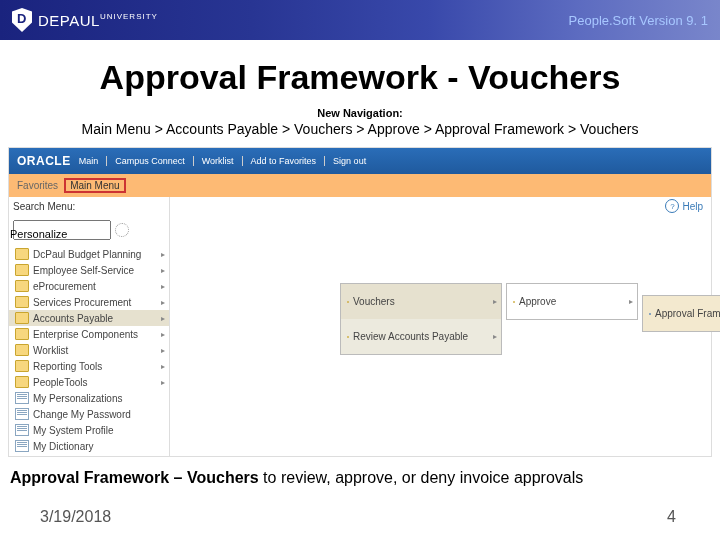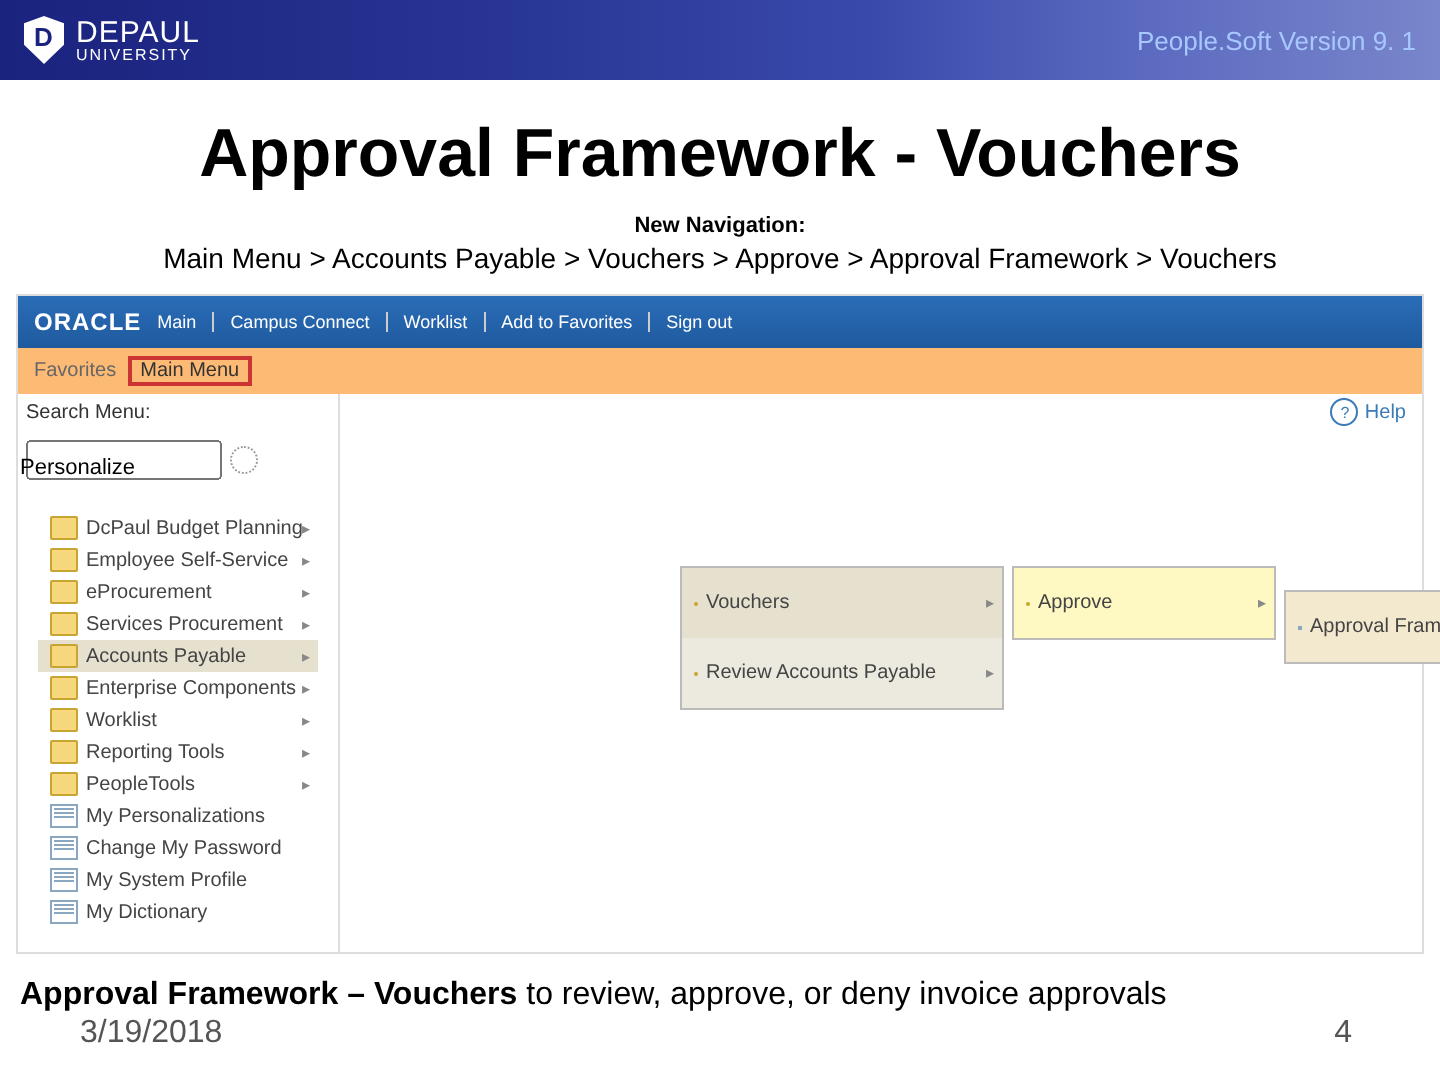--- a/index.html
+++ b/index.html
@@ -1,38 +1,38 @@
 <!DOCTYPE html>
 <html><head>
 <meta charset="utf-8">
 <style>
 html,body{margin:0;padding:0;font-family:Arial,Helvetica,sans-serif}
 body{width:720px;height:540px;overflow:hidden;position:relative;background:#fff}
 .topbar{height:40px;background:linear-gradient(to right,#1a237e 0%,#283593 35%,#3949ab 60%,#5c6bc0 80%,#7986cb 100%);display:flex;align-items:center;justify-content:space-between;padding:0 12px}
 .logo{display:flex;align-items:center;gap:6px;color:#fff;font-size:15px;letter-spacing:.5px}
 .shield{width:20px;height:24px;background:#fff;clip-path:polygon(50% 0,100% 15%,100% 60%,50% 100%,0 60%,0 15%);position:relative}
 .shield::after{content:"D";position:absolute;top:3px;left:5px;color:#1a237e;font-weight:bold;font-size:13px}
-.brand-wrap{display:flex;flex-direction:column;line-height:1}
+.brand-wrap{display:flex;flex-direction:row;line-height:1}
 .brand2{font-size:8px;letter-spacing:1px}
 .version{color:#a7c7ff;font-size:13px}
 .title{font-size:34px;font-weight:bold;text-align:center;margin:18px 0 10px}
 .navline{text-align:center;font-size:14px;margin:0 14px 10px}
 .navline b{display:block;font-size:11px;margin-bottom:2px}
 .appshot{margin:0 8px;border:1px solid #ddd;background:#fff;font-size:10px;color:#333}
 .appbar{background:linear-gradient(#2a6db8,#1f5a9e);height:26px;display:flex;align-items:center;justify-content:flex-start;padding:0 8px;color:#fff}
 .olabel{font-size:12px;font-weight:bold;letter-spacing:.5px}
 .applinks{display:flex;gap:8px;font-size:9px}
 .applinks span{border-left:1px solid #ccc;padding-left:8px}
 .crumbs{background:#fdba74;padding:4px 8px;font-size:10px;color:#666;display:flex;gap:6px;align-items:center}
 .crumb-hi{border:2px solid #c33;padding:0 4px;color:#333}
 .panel{display:flex;position:relative}
 .leftcol{width:160px;border-right:1px solid #ddd}
 .searchrow{display:flex;align-items:center;gap:4px;padding:4px;font-size:10px}
 .searchrow input{width:90px;height:14px;font-size:10px}
-.menu{list-style:none;margin:10px;padding:2px 0}
+.menu{list-style:none;margin:0;padding:2px 0}
 .menu li{display:flex;align-items:center;gap:4px;padding:2px 6px;font-size:10px;color:#444;position:relative}
 .menu li .ic{width:12px;height:10px;display:inline-block}
 .fold{background:#f7d77e;border:1px solid #c9a52f;border-radius:1px}
 .doc{background:#fff;border:1px solid #8aa6c1;position:relative}
 .doc::after{content:"";position:absolute;top:1px;left:1px;right:1px;height:1px;background:#8aa6c1;box-shadow:0 2px 0 #8aa6c1,0 4px 0 #8aa6c1}
 .arrow{position:absolute;right:4px;color:#888;font-size:8px}
 .fly{position:absolute;background:#eceade;border:1px solid #bbb;font-size:10px;color:#444}
 .fly1{left:170px;top:86px;width:160px}
 .fly2{left:336px;top:86px;width:130px}
 .fly3{left:472px;top:98px;width:210px;background:#f3e9cf}
@@ -166,21 +166,21 @@
             <span>Vouchers</span>
             <span class="arrow">▸</span>
           </div>
         <div>
             <span class="ic fold"></span>
             <span>Review Accounts Payable</span>
             <span class="arrow">▸</span>
           </div>
       </div>
       <div class="fly fly2">
-        <div style="background:#fef9c3">
+        <div style="background:#ffffff">
             <span class="ic fold"></span>
             <span>Approve</span>
             <span class="arrow">▸</span>
           </div>
       </div>
       <div class="fly fly3">
         <div>
             <span class="ic doc"></span>
             <span>Approval Framework - Vouchers</span>
           </div>

